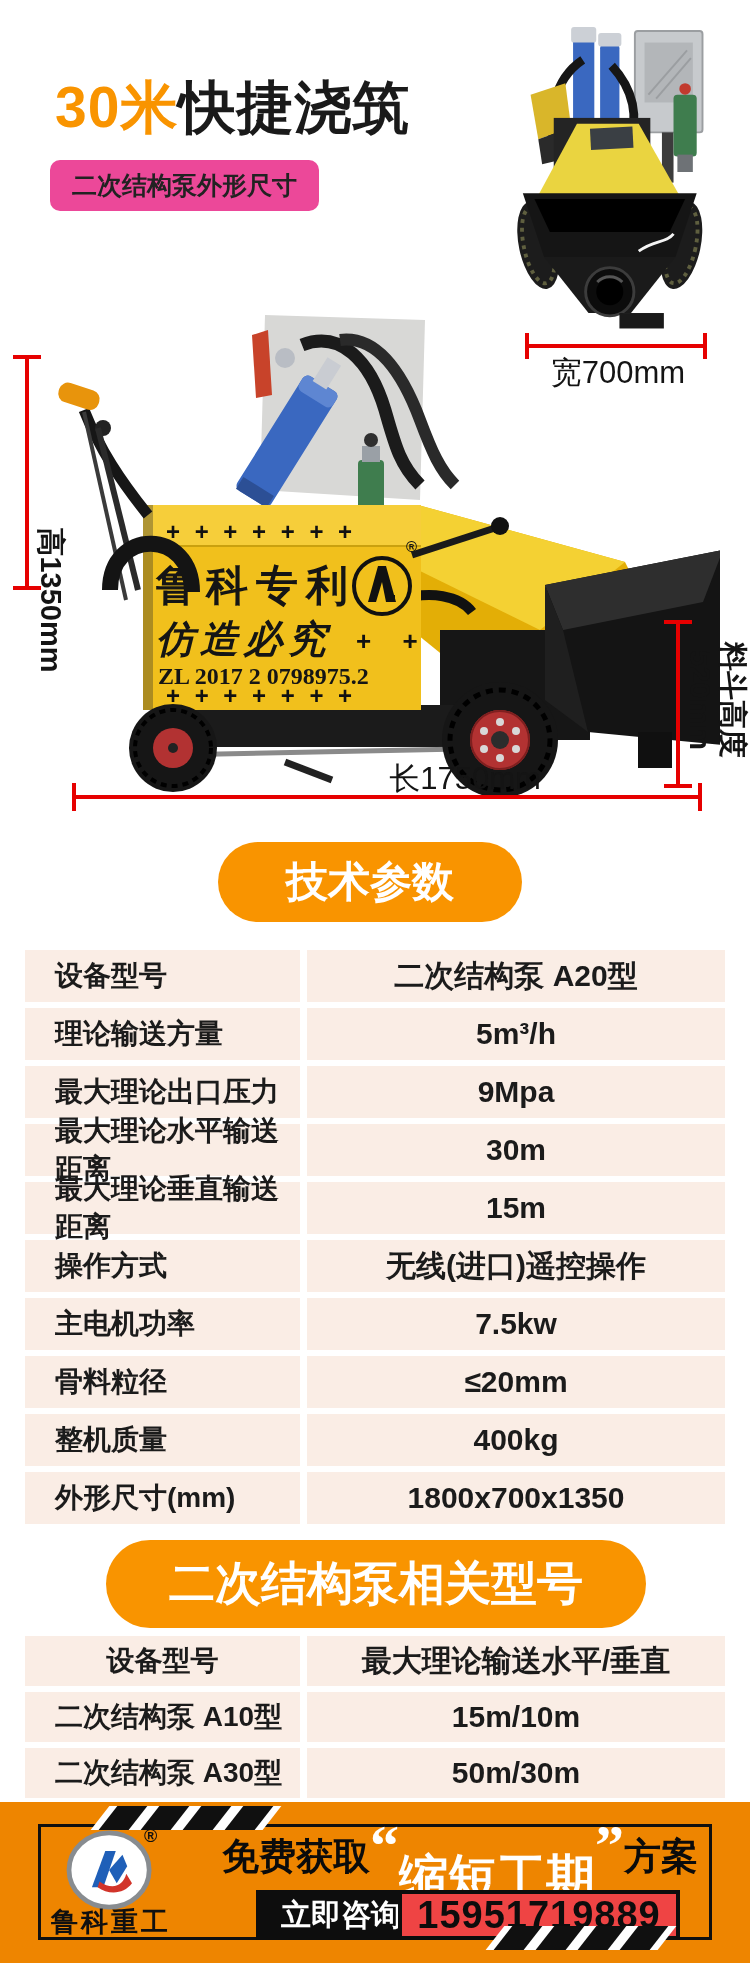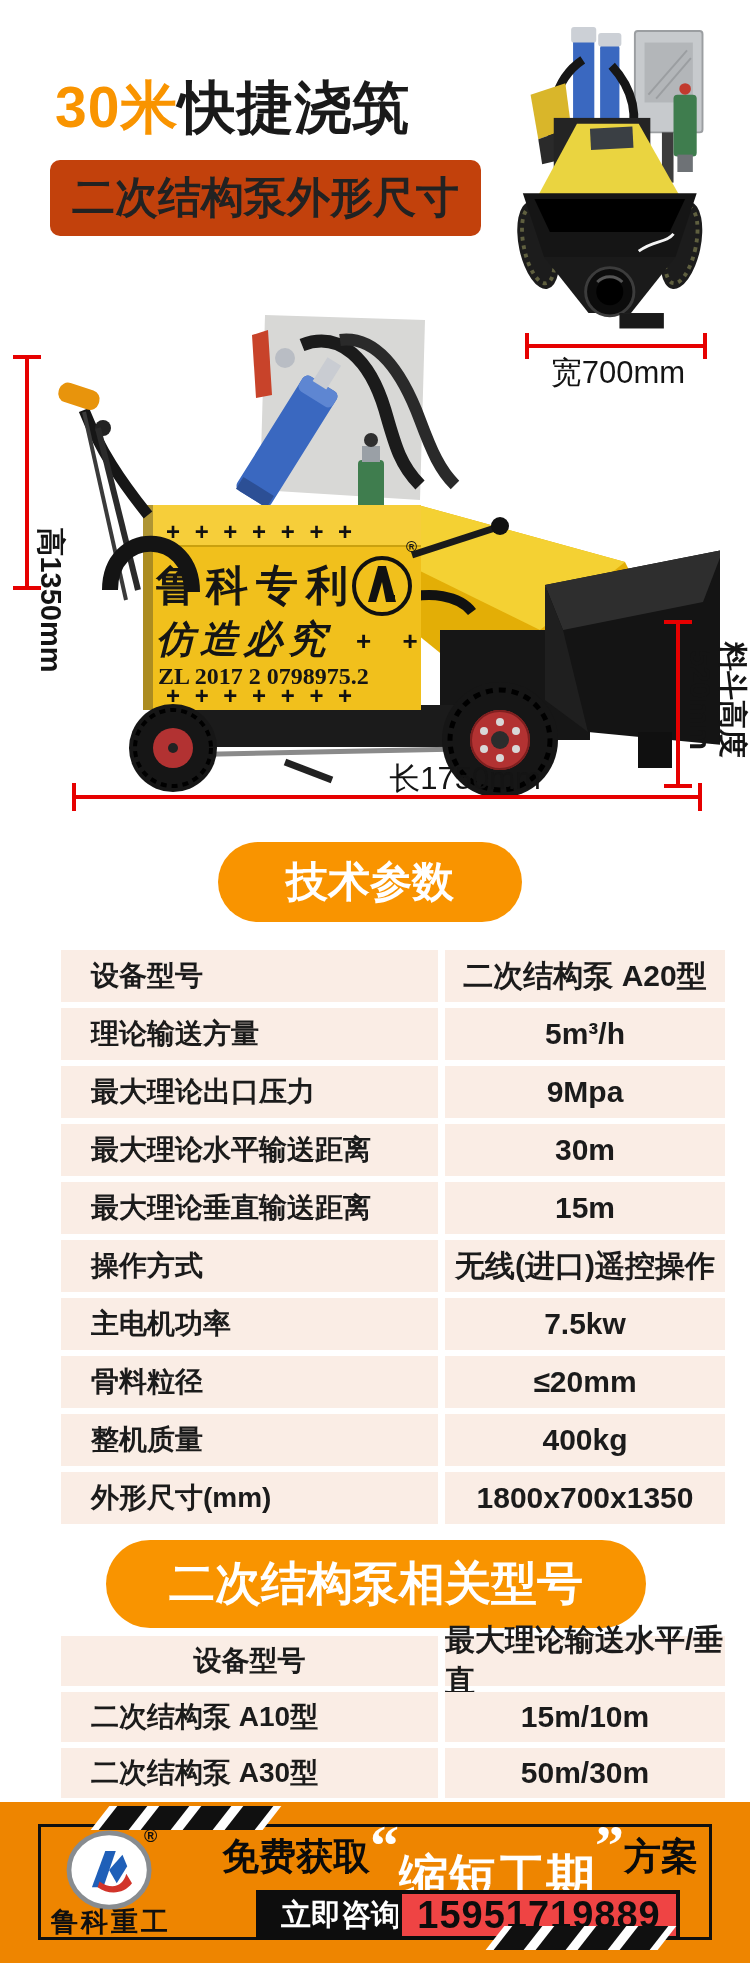--- a/index.html
+++ b/index.html
@@ -7,22 +7,22 @@
     position:relative; width:750px; height:1963px; overflow:hidden;
     background:#ffffff; font-family:"Liberation Sans", sans-serif; color:#1a1a1a;
   }
   
   .title {
     position:absolute; left:55px; top:70px; font-size:57px; font-weight:bold;
     letter-spacing:1px; white-space:nowrap;
   }
   .title .hl { color:#f99400; }
   .badge {
-    position:absolute; left:50px; top:160px; background:#c2410c; color:#222;
-    font-size:43px; font-weight:600; padding:9px 22px; border-radius:10px; white-space:nowrap;
+    position:absolute; left:50px; top:160px; background:#ec4899; color:#222;
+    font-size:25px; font-weight:600; padding:9px 22px; border-radius:10px; white-space:nowrap;
   }
   
   .front-photo { position:absolute; left:428px; top:2px; width:294px; height:340px; }
   .side-photo  { position:absolute; left:40px;  top:300px; width:680px; height:500px; }
   svg text.cjk-big   { font-family:"Liberation Sans",sans-serif; font-weight:bold; fill:#151515; }
   svg text.cjk-brush { font-family:"Liberation Serif",serif; font-weight:bold; font-style:italic; fill:#151515; }
   svg text.patent    { font-family:"Liberation Serif",serif; font-weight:bold; fill:#151515; }
   svg text.plusrow   { font-family:"Liberation Sans",sans-serif; font-weight:bold; fill:#111; }
   
   .dim { position:absolute; background:#e60000; }
@@ -44,21 +44,21 @@
   .pill.specs  { left:218px; top:842px;  width:304px; height:80px; font-size:42px; }
   .pill.models { left:106px; top:1540px; width:540px; height:88px; font-size:46px; }
   
   .tbl { position:absolute; left:25px; width:700px; display:flex; flex-direction:column; gap:6px; }
   .tbl-row { display:flex; gap:7px; }
   .tbl-row > div { background:#faede5; display:flex; align-items:center; }
   .spec-table { top:950px; }
   .spec-table .tbl-row { height:52px; }
   .models-table { top:1636px; }
   .models-table .tbl-row { height:50px; }
-  .cell-label { width:377px; padding-left:30px; box-sizing:border-box; font-size:28px; font-weight:600; color:#1b1b1b;margin-left:36px; }
+  .cell-label { width:275px; padding-left:30px; box-sizing:border-box; font-size:28px; font-weight:600; color:#1b1b1b; }
   .cell-value { flex:1; justify-content:center; font-size:30px; font-weight:600; color:#1b1b1b; }
   .cell-center { justify-content:center !important; padding-left:0 !important; }
   .hdr { font-weight:bold; }
   
   .footer { position:absolute; left:0; top:1802px; width:750px; height:161px; background:#ee8500; }
   .frame  { position:absolute; left:38px; top:22px; width:674px; height:116px;
             border:3px solid #101010; box-sizing:border-box; }
   .stripes { position:absolute; height:24px; background:#ffffff; transform:skewX(-38deg);
              display:flex; gap:12px; padding:0 8px; z-index:3; }
   .stripes i { display:block; width:30px; background:#101010; }

